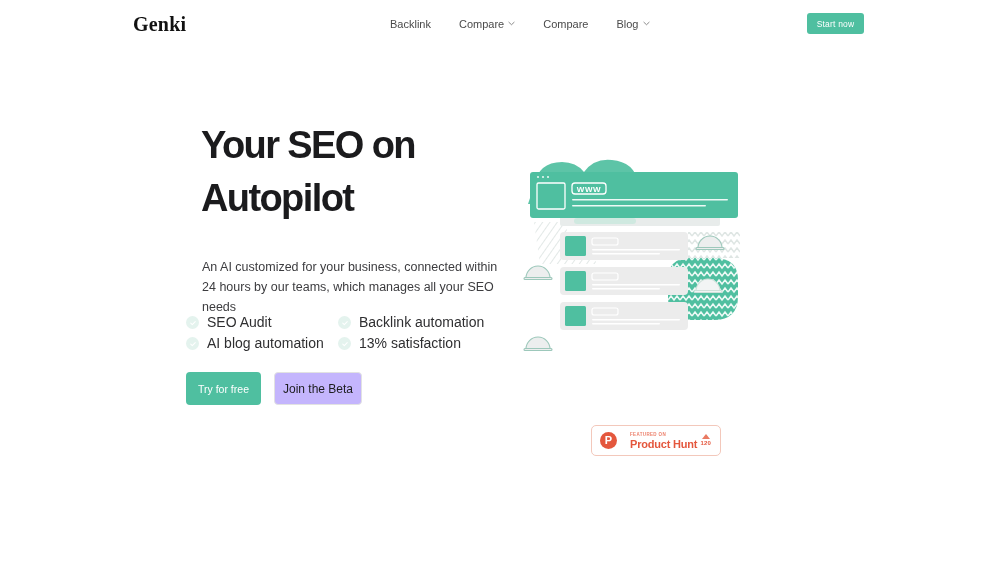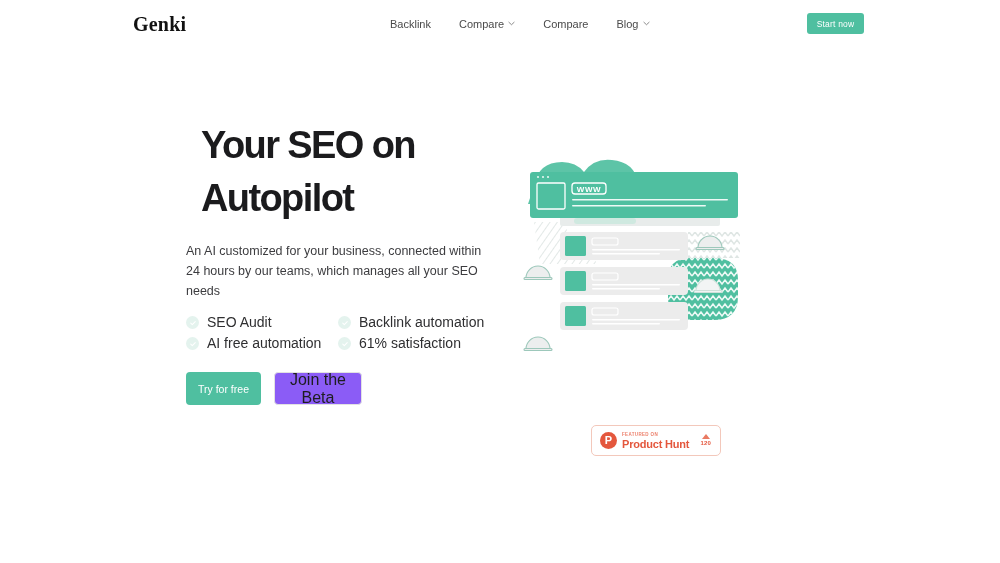--- a/index.html
+++ b/index.html
@@ -93,21 +93,21 @@
   .hero-title {
     font-size: 38px;
     line-height: 53px;
     font-weight: bold;
     letter-spacing: -1.6px;
     color: #1b1b1d;
     margin: 15px;
     white-space: pre-line;
   }
   .hero-sub {
-    margin: 0;
+    margin: 16px;
     position: absolute;
     top: 137px;
     left: 0;
     width: 296px;
     font-size: 12.5px;
     line-height: 20px;
     color: #3c3c3f;
   }
 
   .features {
@@ -159,25 +159,25 @@
     font-size: 10.5px;
     font-family: "Liberation Sans", sans-serif;
     cursor: pointer;
     display: flex;
     align-items: center;
     justify-content: center;
   }
   .btn-secondary {
     width: 88px;
     height: 33px;
-    background: #8b5cf6;
+    background: #c4b5fd;
     border: 1px solid #e2e2e2;
     border-radius: 4px;
     color: #1d1d1f;
-    font-size: 16px;
+    font-size: 12px;
     font-family: "Liberation Sans", sans-serif;
     cursor: pointer;
     display: flex;
     align-items: center;
     justify-content: center;
   }
 
   
   .hero-art {
     position: absolute;
@@ -213,21 +213,21 @@
     font-size: 11px;
     font-weight: bold;
     display: flex;
     align-items: center;
     justify-content: center;
     flex: 0 0 auto;
     font-family: "Liberation Sans", sans-serif;
     line-height: 17px;
   }
   .ph-text {
-    margin-left: 5px;
+    margin-left: 13px;
     display: flex;
     flex-direction: column;
     justify-content: space-between;
   }
   .ph-kicker {
     font-size: 4.5px;
     letter-spacing: 0.35px;
     color: #ec7f6a;
     font-weight: bold;
     line-height: 6px;
@@ -318,29 +318,29 @@
           </svg>
       </span>
       <span class="feature-label">Backlink automation</span>
     </div>
     <div class="feature">
       <span class="check-icon">
         <svg width="8" height="8" viewBox="0 0 10 10">
             <path d="M2.2 5.2 L4.1 7 L7.8 3.2" fill="none" stroke="#ffffff" stroke-width="1.3" stroke-linecap="round" stroke-linejoin="round"></path>
           </svg>
       </span>
-      <span class="feature-label">AI free automation</span>
+      <span class="feature-label">AI blog automation</span>
     </div>
     <div class="feature">
       <span class="check-icon">
         <svg width="8" height="8" viewBox="0 0 10 10">
             <path d="M2.2 5.2 L4.1 7 L7.8 3.2" fill="none" stroke="#ffffff" stroke-width="1.3" stroke-linecap="round" stroke-linejoin="round"></path>
           </svg>
       </span>
-      <span class="feature-label">61% satisfaction</span>
+      <span class="feature-label">13% satisfaction</span>
     </div>
   </div>
 
   <div class="cta-row">
     <button class="btn-primary">Try for free</button>
     <button class="btn-secondary">Join the Beta</button>
   </div>
 </section>
 
 <div class="hero-art">

